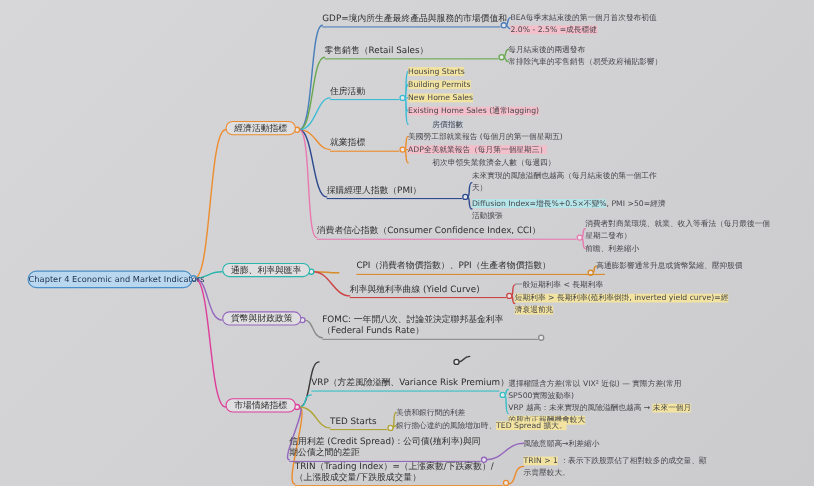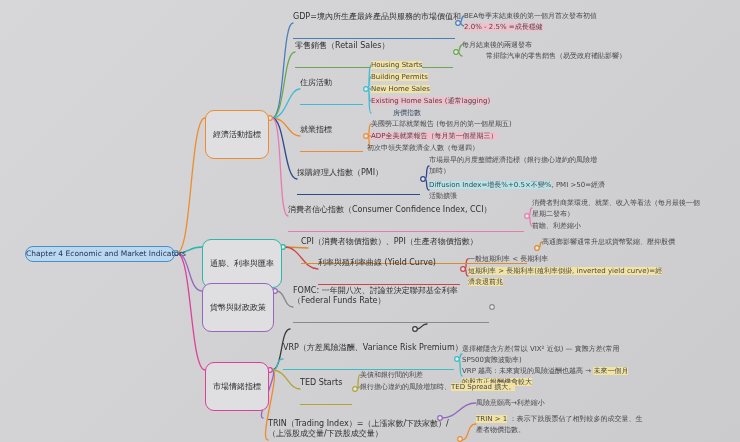--- a/index.html
+++ b/index.html
@@ -1,23 +1,23 @@
 <!DOCTYPE html>
 <html><head>
 <meta charset="utf-8">
 <style>
   html,body{margin:0;padding:0}
   .canvas{position:relative;width:740px;height:442px;background:linear-gradient(135deg,#d7d7d9 0%,#d1d1d3 55%,#cbcbcd 100%);font-family:"DejaVu Sans",sans-serif;overflow:hidden}
   .links{position:absolute;left:0;top:0;width:740px;height:442px}
   .links path{fill:none;stroke-width:1.3;stroke-linecap:round}
   .node{position:absolute;color:#2e2e30}
   .root{background:#b9d7ee;border:1.4px solid #4a8fc7;border-radius:9px;font-size:7.5px;line-height:14px;height:14px;text-align:center;color:#1f3050;white-space:nowrap}
-  .l1{border:1.3px solid;border-radius:9px;background:#dfdfe1;font-size:8px;line-height:11px;padding:18px 7px;white-space:nowrap;color:#2b2b2b}
+  .l1{border:1.3px solid;border-radius:9px;background:#dfdfe1;font-size:8px;line-height:11px;padding:0 7px;white-space:nowrap;color:#2b2b2b}
   .b-econ{border-color:#ed8c2f}.b-infl{border-color:#2ab5ad}.b-pol{border-color:#9467bd}.b-sent{border-color:#de3f9b}
-  .l2{font-size:8px;line-height:10px;padding-bottom:16px;border-bottom:1.4px solid #777;color:#2e2e2e}
+  .l2{font-size:8px;line-height:10px;padding-bottom:2px;border-bottom:1.4px solid #777;color:#2e2e2e}
   .nowrap{white-space:nowrap}
   .u-gdp{border-bottom-color:#4a7ebb}.u-retail{border-bottom-color:#6aa84f}.u-housing{border-bottom-color:#3bbcd4}
   .u-emp{border-bottom-color:#ed8c2f}.u-pmi{border-bottom-color:#2e4a8f}.u-cci{border-bottom-color:#e87ab0}
   .u-cpi{border-bottom-color:#d98c2b}.u-yield{border-bottom-color:#cc4444}.u-fomc{border-bottom-color:#8a8a8a}
   .u-vix{border-bottom-color:#3a3a3a}.u-vrp{border-bottom-color:#35bfc7}.u-ted{border-bottom-color:#b0a437}
   .u-credit{border-bottom-color:#9467bd}.u-trin{border-bottom-color:#ed8c2f}
   .l3{font-size:7px;line-height:10.5px;color:#47474c}
   .hl-y{background:#f2e3a1}.hl-p{background:#f3bfcb}.hl-c{background:#b5e5e9}.hl-g{background:#ccd3de}
   .blk{display:block}
 </style>
@@ -70,48 +70,49 @@
   <div class="node l1 b-pol" style="left:202px;top:283px">貨幣與財政政策</div>
   <div class="node l1 b-sent" style="left:205px;top:362px">市場情緒指標</div>
 
   <div class="node l2 nowrap u-gdp" style="left:293px;top:12px;width:162px">GDP=境內所生產最終產品與服務的市場價值和</div>
   <div class="node l2 nowrap u-retail" style="left:295px;top:41px;width:158px">零售銷售（Retail Sales）</div>
   <div class="node l2 nowrap u-housing" style="left:300px;top:78px;width:63px">住房活動</div>
   <div class="node l2 nowrap u-emp" style="left:300px;top:125px;width:63px">就業指標</div>
   <div class="node l2 nowrap u-pmi" style="left:297px;top:168px;width:123px">採購經理人指數（PMI）</div>
   <div class="node l2 nowrap u-cci" style="left:288px;top:205px;width:236px">消費者信心指數（Consumer Confidence Index, CCI）</div>
 
-  <div class="node l2 nowrap u-cpi" style="left:301px;top:237px;width:226px">CPI（消費者物價指數）、PPI（生產者物價指數）</div>
+  <div class="node l2 nowrap u-cpi" style="left:324px;top:237px;width:226px">CPI（消費者物價指數）、PPI（生產者物價指數）</div>
   <div class="node l2 u-fomc" style="left:293px;top:286px;width:196px">FOMC: 一年開八次、討論並決定聯邦基金利率（Federal Funds Rate）</div>
 
   <div class="node l2 nowrap u-yield" style="left:318px;top:258px;width:142px">利率與殖利率曲線 (Yield Curve)</div>
 
   <div class="node l2 nowrap u-vrp" style="left:283px;top:343px;width:171px">VRP（方差風險溢酬、Variance Risk Premium）</div>
   <div class="node l2 nowrap u-ted" style="left:300px;top:378px;width:52px">TED Starts</div>
+  <div class="node l2 u-credit" style="left:263px;top:397px;width:174px">信用利差 (Credit Spread)：公司債(殖利率)與同期公債之間的差距</div>
   <div class="node l2 u-trin" style="left:268px;top:419px;width:189px">TRIN（Trading Index）=（上漲家數/下跌家數）/（上漲股成交量/下跌股成交量）</div>
 
   <div class="node l3" style="left:464px;top:11px;width:160px">
     <span class="blk">BEA每季末結束後的第一個月首次發布初值</span>
     <span class="hl-p">2.0% - 2.5% =成長穩健</span>
   </div>
 
   <div class="node l3 nowrap" style="left:462px;top:40px">每月結束後的兩週發布</div>
-  <div class="node l3 nowrap" style="left:486px;top:51px">常排除汽車的零售銷售（易受政府補貼影響）</div>
+  <div class="node l3 nowrap" style="left:462px;top:51px">常排除汽車的零售銷售（易受政府補貼影響）</div>
 
   <div class="node l3 nowrap" style="left:371px;top:60px"><span class="hl-y">Housing Starts</span></div>
   <div class="node l3 nowrap" style="left:371px;top:72px"><span class="hl-y">Building Permits</span></div>
   <div class="node l3 nowrap" style="left:371px;top:84px"><span class="hl-y">New Home Sales</span></div>
   <div class="node l3 nowrap" style="left:371px;top:96px"><span class="hl-p">Existing Home Sales (通常lagging)</span></div>
   <div class="node l3 nowrap" style="left:393px;top:108px"><span class="hl-g">房價指數</span></div>
 
   <div class="node l3 nowrap" style="left:371px;top:119px">美國勞工部就業報告 (每個月的第一個星期五)</div>
   <div class="node l3 nowrap" style="left:371px;top:131px"><span class="hl-p">ADP全美就業報告（每月第一個星期三）</span></div>
-  <div class="node l3 nowrap" style="left:367px;top:143px">初次申領失業救濟金人數（每週四）</div>
+  <div class="node l3 nowrap" style="left:393px;top:143px">初次申領失業救濟金人數（每週四）</div>
 
-  <div class="node l3" style="left:429px;top:155px;width:172px">市場最早的月度整體經濟指標（銀行擔心違約的風險增加時）</div>
+  <div class="node l3" style="left:429px;top:155px;width:172px">未來實現的風險溢酬也越高（每月結束後的第一個工作天）</div>
   <div class="node l3" style="left:429px;top:180px;width:178px">
     <span class="hl-c">Diffusion Index=增長%+0.5×不變%</span><span>, PMI &gt;50=經濟活動擴張</span>
   </div>
 
   <div class="node l3" style="left:532px;top:198px;width:172px">消費者對商業環境、就業、收入等看法（每月最後一個星期二發布）</div>
   <div class="node l3 nowrap" style="left:532px;top:221px">前瞻、利差縮小</div>
 
   <div class="node l3 nowrap" style="left:542px;top:237px">高通膨影響通常升息或貨幣緊縮、壓抑股價</div>
 
   <div class="node l3 nowrap" style="left:468px;top:254px">一般短期利率 &lt; 長期利率</div>
@@ -124,16 +125,16 @@
   </div>
 
   <div class="node l3 nowrap" style="left:360px;top:370px">美債和銀行間的利差</div>
   <div class="node l3 nowrap" style="left:360px;top:382px">
     <span>銀行擔心違約的風險增加時、</span><span class="hl-y">TED Spread 擴大。</span>
   </div>
 
   <div class="node l3 nowrap" style="left:476px;top:398px">風險意願高→利差縮小</div>
 
   <div class="node l3" style="left:476px;top:414px;width:168px">
-    <span class="hl-y">TRIN &gt; 1</span><span> ：表示下跌股票佔了相對較多的成交量、生產者物價指數。</span>
+    <span class="hl-y">TRIN &gt; 1</span><span> ：表示下跌股票佔了相對較多的成交量、顯示賣壓較大。</span>
   </div>
 
 </div>
 
 </body></html>

